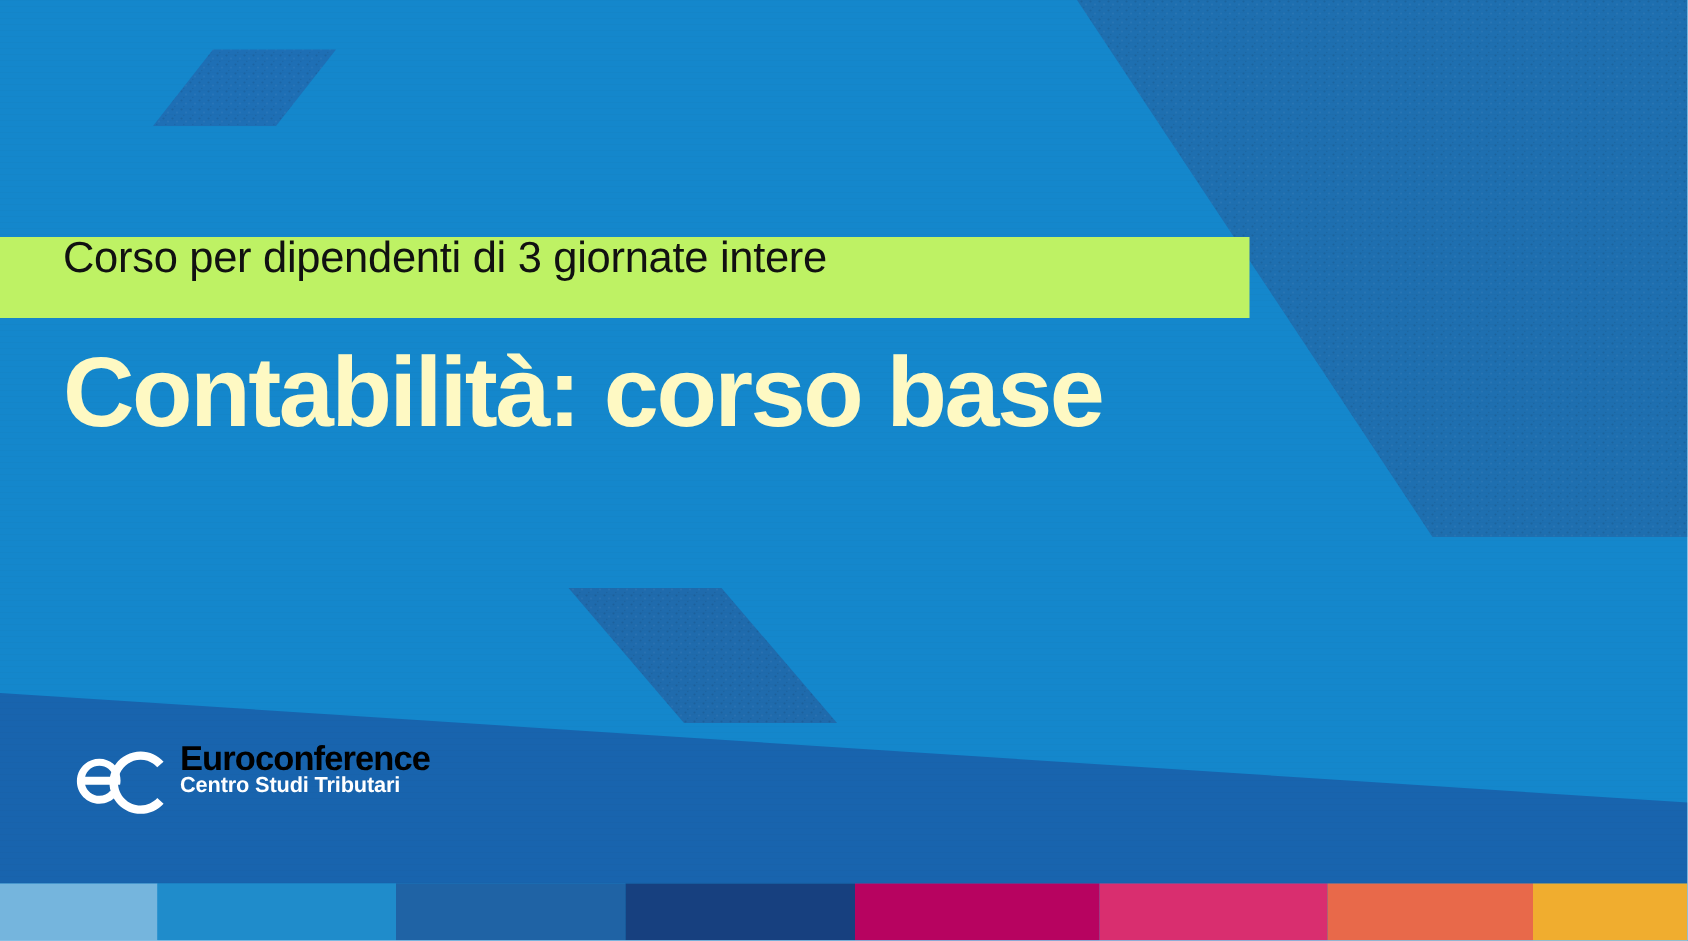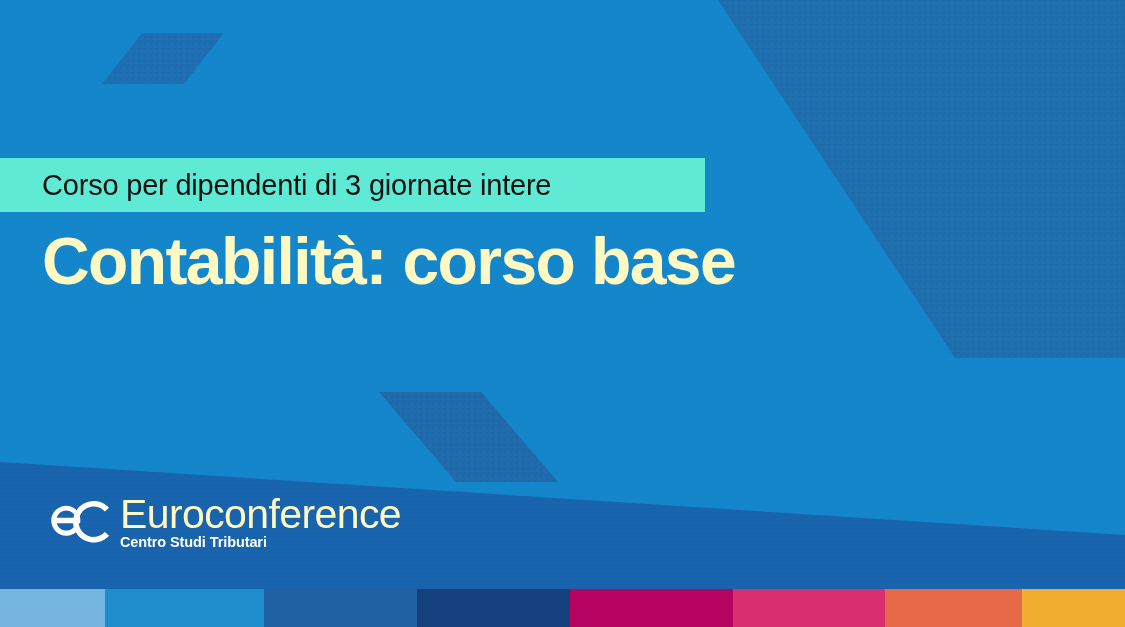--- a/index.html
+++ b/index.html
@@ -39,25 +39,24 @@
       rgba(255,255,255,0.00) 4px);
     opacity:.55;
     pointer-events:none;
   }
 
   
   #eyebrow-strip {
     position:absolute;
     left:0;
     top:158px;
-    width:705px;
+    width:833px;
     height:54px;
-    background:#5eead4;
+    background:#bef264;
     display:flex;
-    align-items:center;
   }
   #eyebrow-text {
     padding-left:42px;
     font-size:29px;
     line-height:1;
     color:#111111;
     letter-spacing:-0.2px;
     font-weight:400;
     white-space:nowrap;
   }
@@ -79,23 +78,23 @@
   #logo {
     position:absolute;
     left:44px;
     top:494px;
     display:flex;
     align-items:flex-start;
   }
   #logo-mark { width:66px; height:46px; flex:0 0 auto; margin-top:3px; }
   #logo-words { margin-left:10px; }
   #logo-name {
-    font-size:41px;
-    font-weight:400;
-    color:#fef9c3;
+    font-size:23px;
+    font-weight:700;
+    color:#000000;
     line-height:1;
     letter-spacing:-0.6px;
     white-space:nowrap;
   }
   #logo-tagline {
     margin-top:0;
     font-size:14.5px;
     font-weight:700;
     color:#ffffff;
     line-height:1;

